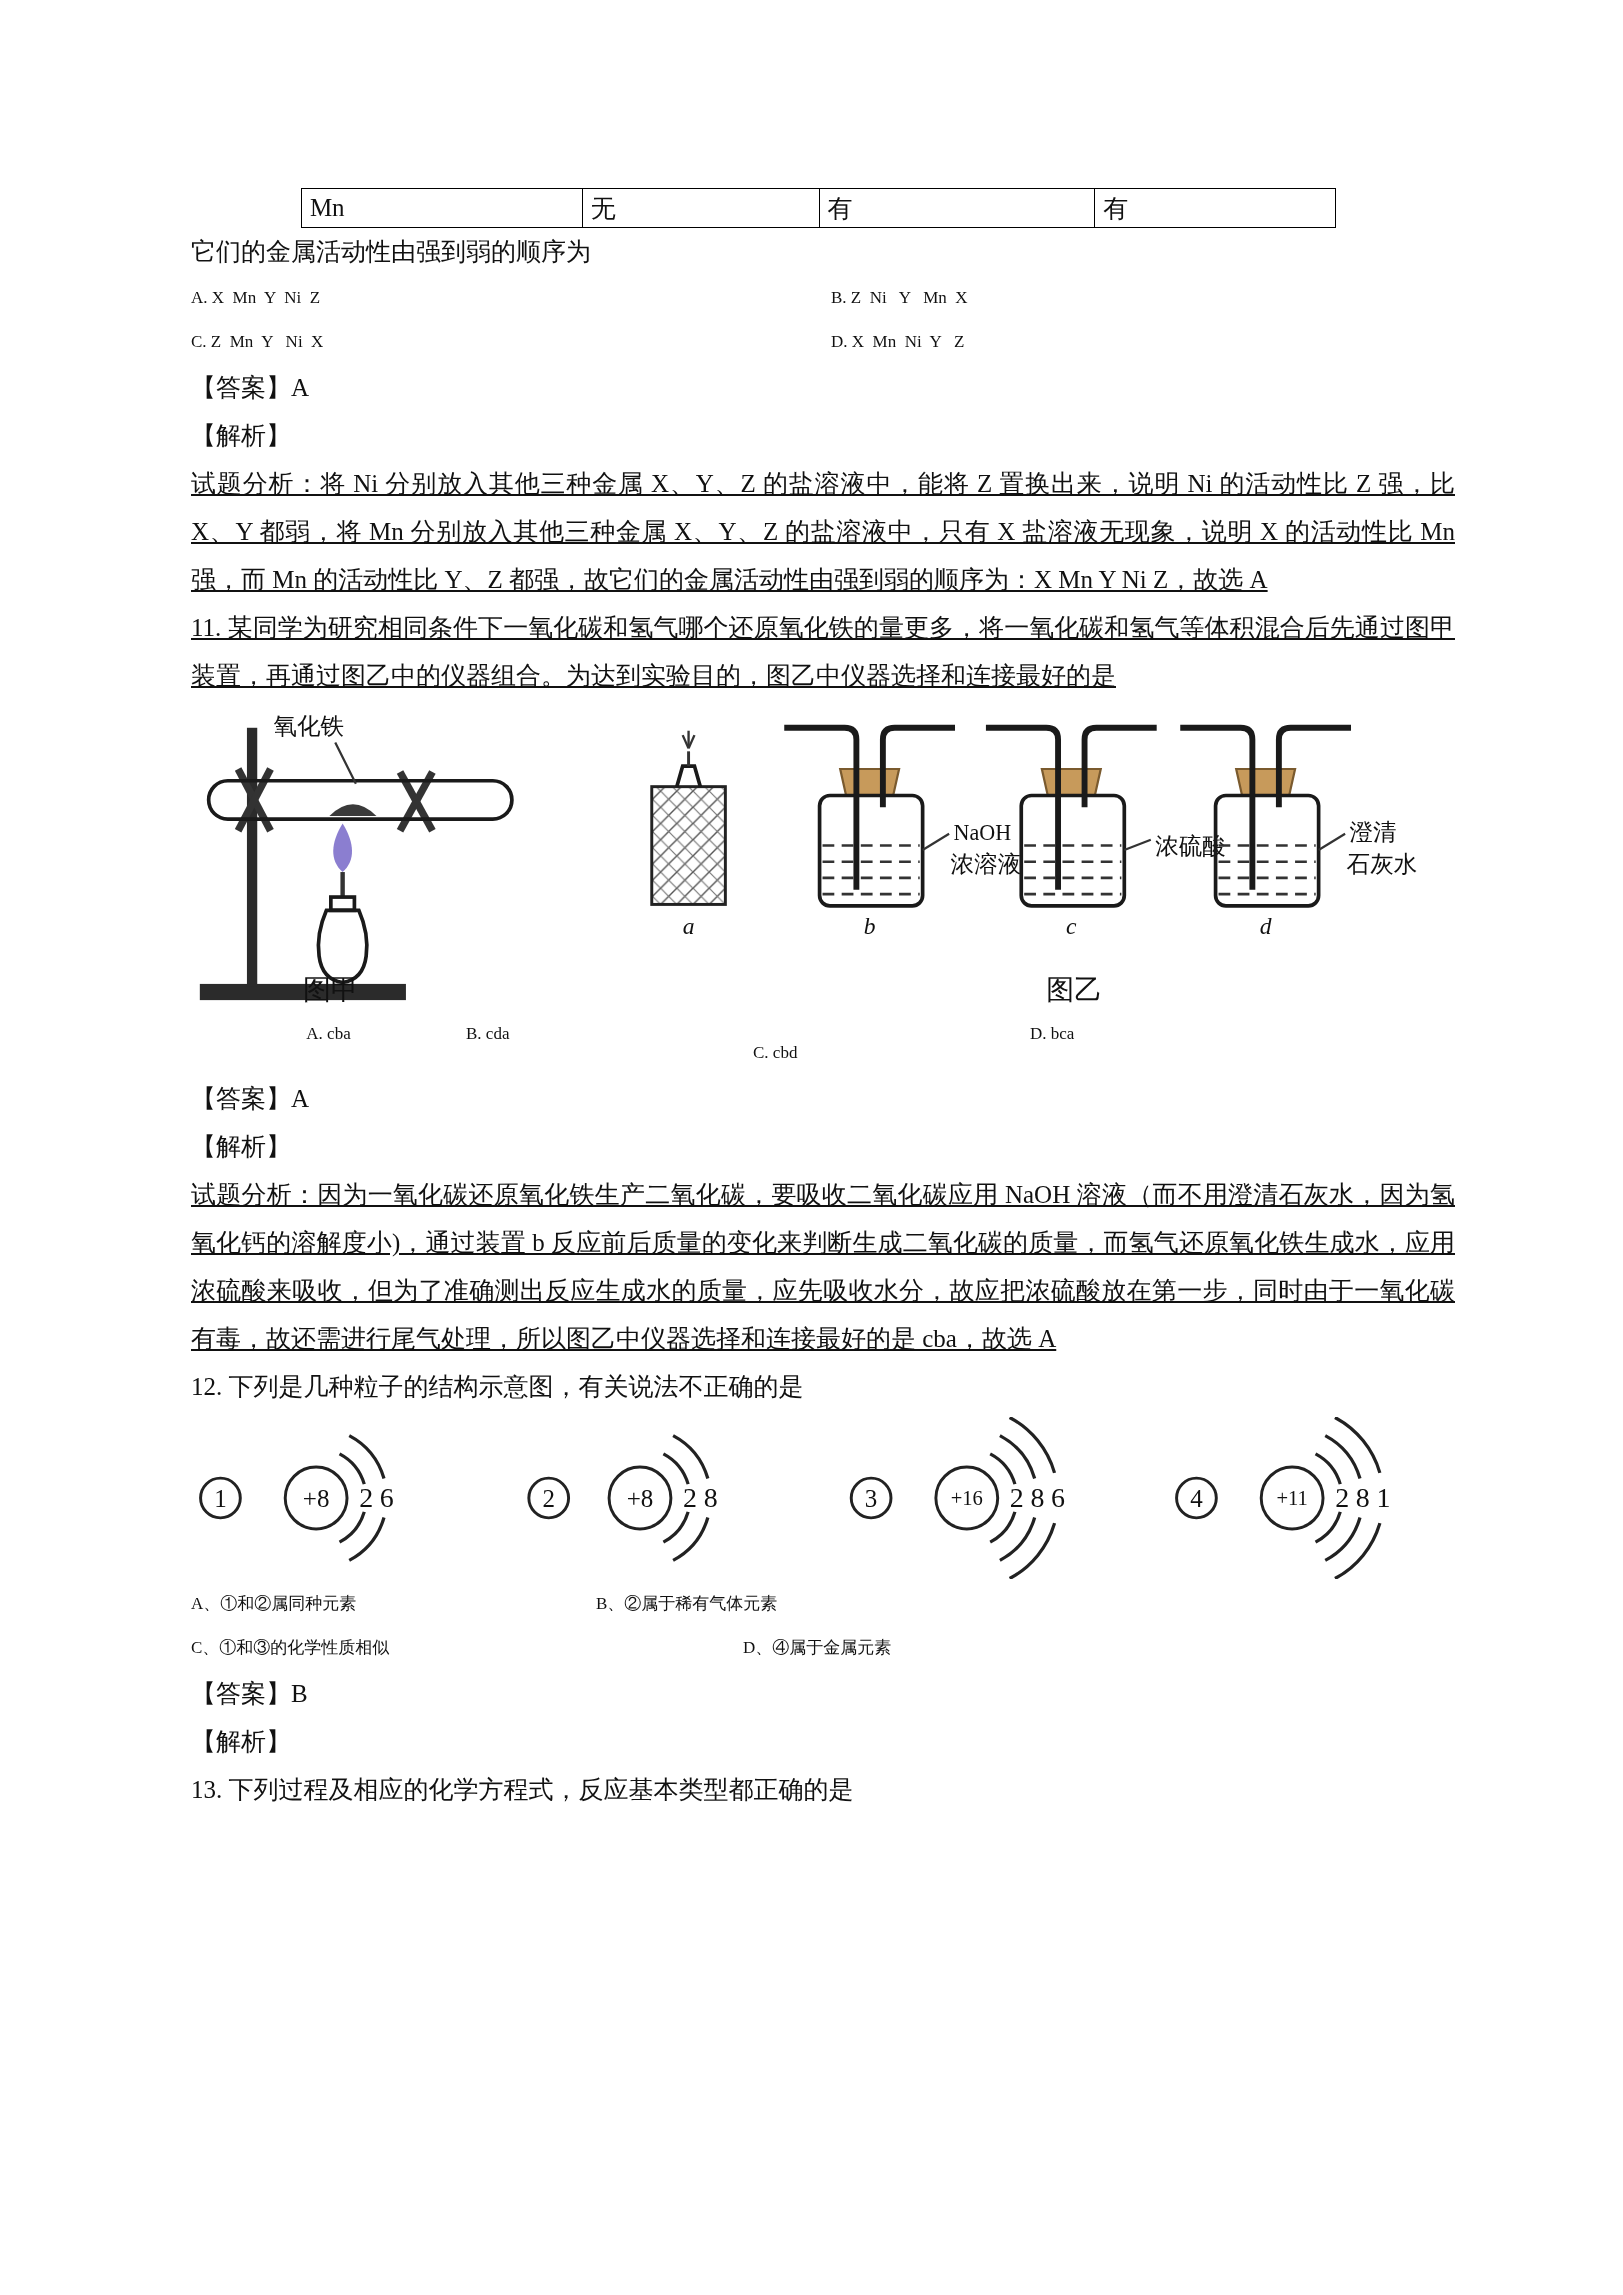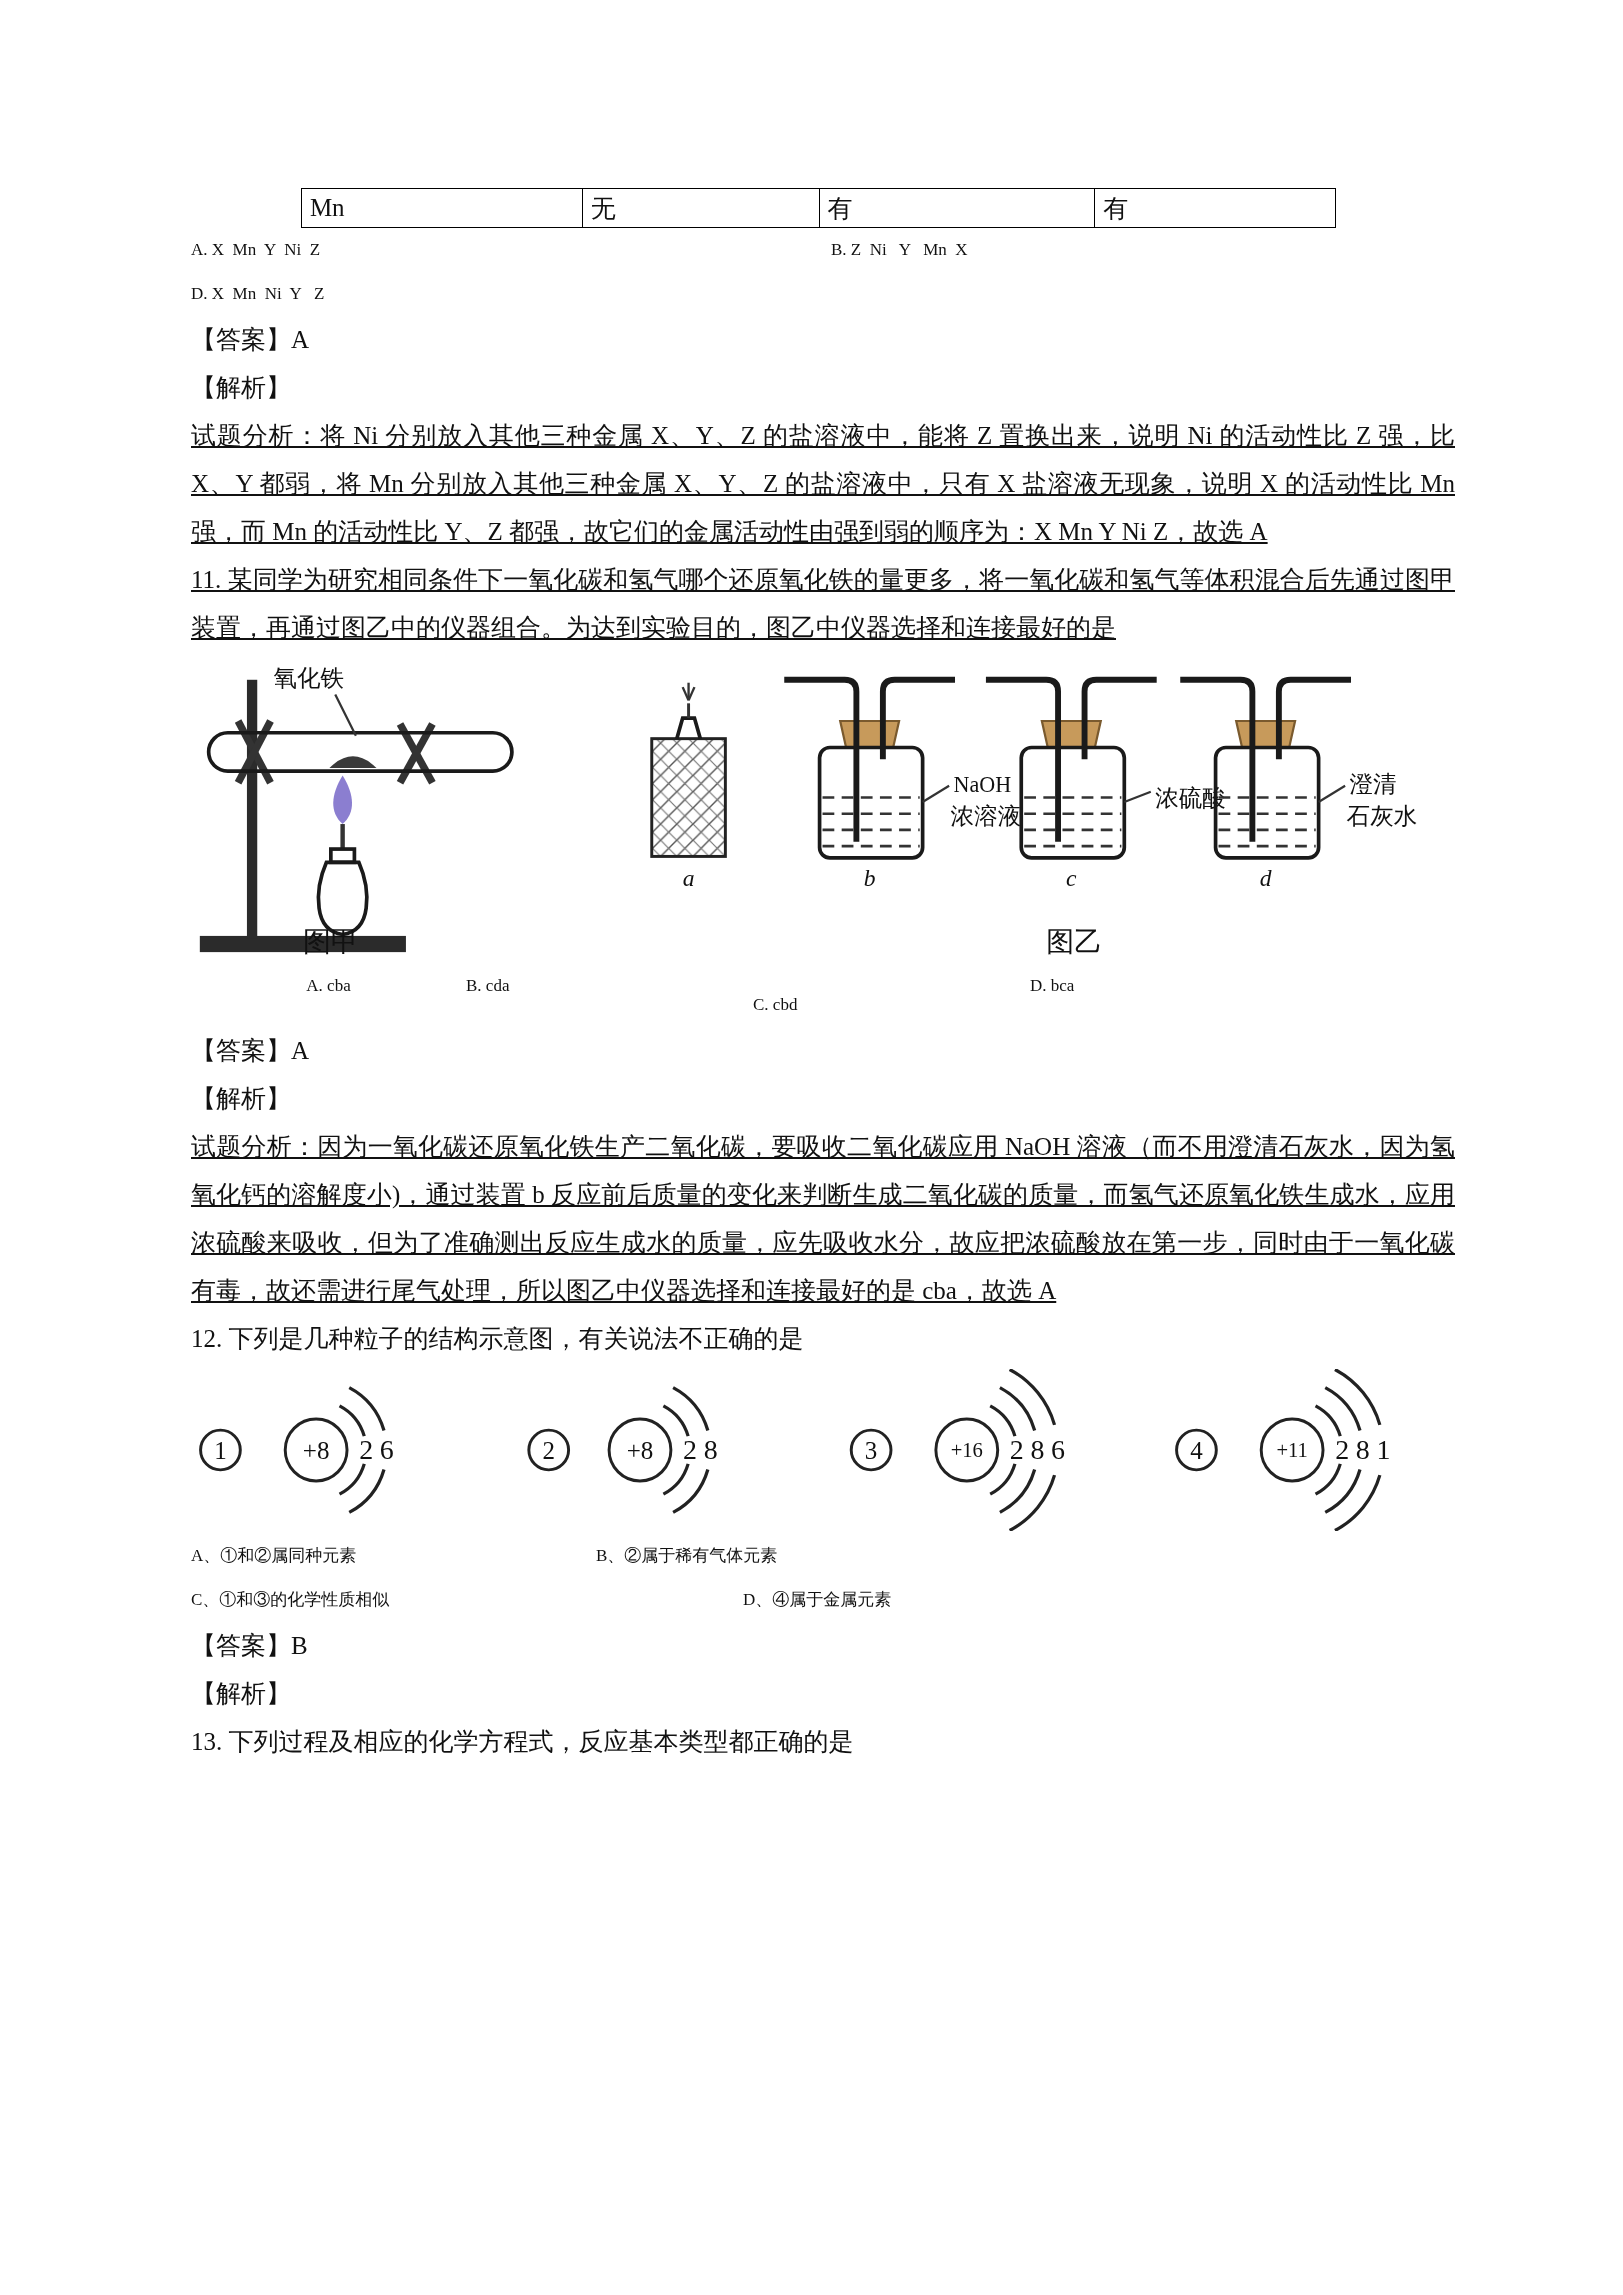--- a/index.html
+++ b/index.html
@@ -81,25 +81,27 @@
     <tbody>
         <tr>
       <td class="td1">Mn</td>
       <td class="td2">无</td>
       <td class="td3">有</td>
       <td class="td4">有</td>
     </tr>
   </tbody>
     </table>
 
+  <div class="line">它们的金属活动性由强到弱的顺序为</div>
   <div class="optrow">
     <div class="q10c1">A. X  Mn  Y  Ni  Z</div>
     <div>B. Z  Ni   Y   Mn  X</div>
   </div>
   <div class="optrow">
+    <div class="q10c1">C. Z  Mn  Y   Ni  X</div>
     <div>D. X  Mn  Ni  Y   Z</div>
   </div>
   <div class="line">【答案】A</div>
   <div class="line">【解析】</div>
   <div class="para">试题分析：将 Ni 分别放入其他三种金属 X、Y、Z 的盐溶液中，能将 Z 置换出来，说明 Ni 的活动性比 Z 强，比 X、Y 都弱，将 Mn 分别放入其他三种金属 X、Y、Z 的盐溶液中，只有 X 盐溶液无现象，说明 X 的活动性比 Mn 强，而 Mn 的活动性比 Y、Z 都强，故它们的金属活动性由强到弱的顺序为：X  Mn  Y  Ni  Z，故选 A</div>
 
   <div class="para">11. 某同学为研究相同条件下一氧化碳和氢气哪个还原氧化铁的量更多，将一氧化碳和氢气等体积混合后先通过图甲装置，再通过图乙中的仪器组合。为达到实验目的，图乙中仪器选择和连接最好的是</div>
 
   <svg class="fig fig-apparatus" viewBox="0 0 860 205" width="1266" height="302">
     <defs>

